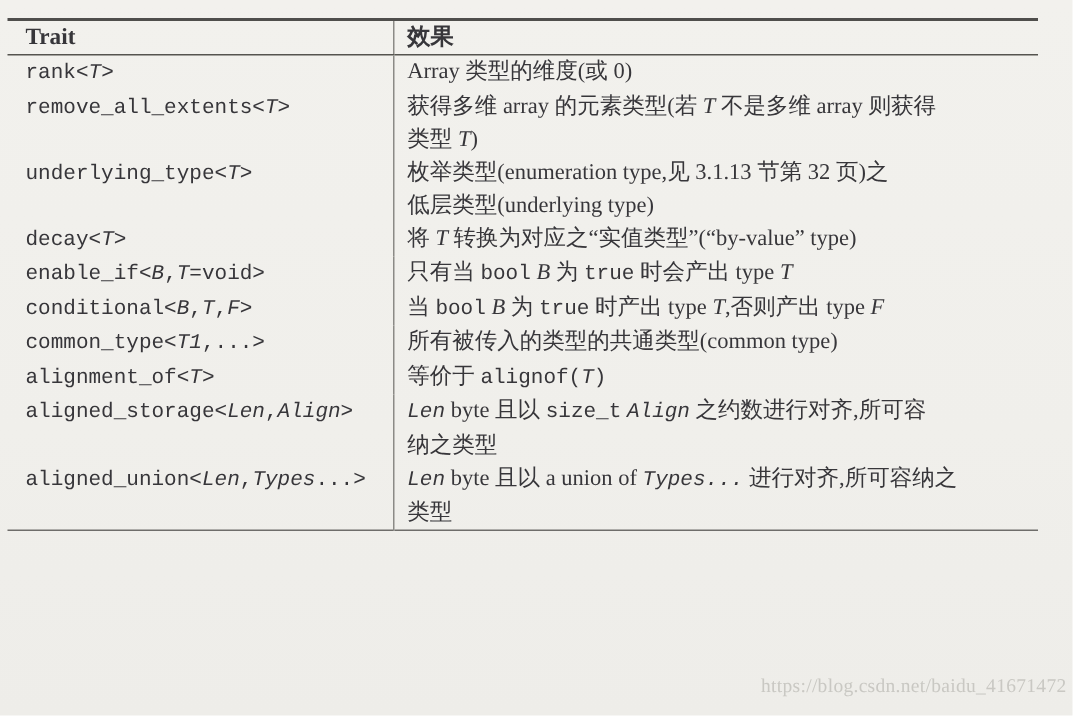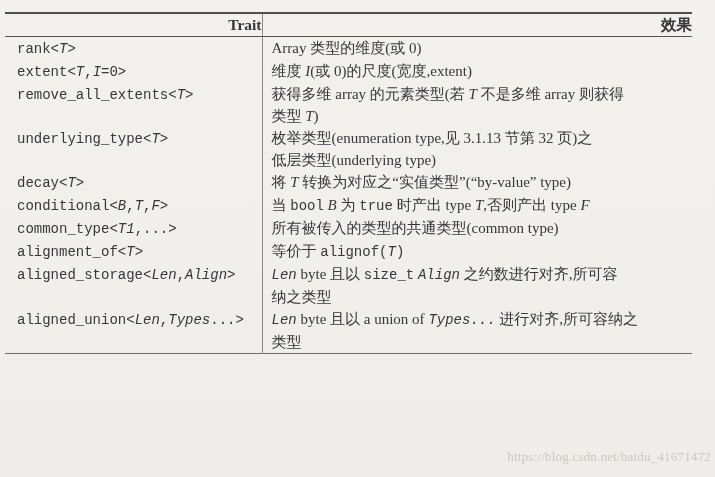--- a/index.html
+++ b/index.html
@@ -11,21 +11,21 @@
     color:#37363a;
   }
   .trait-table{
     position:absolute;left:5px;top:12px;width:687px;
     border-collapse:collapse;table-layout:fixed;
     border-top:2px solid #4f4e4c;
     border-bottom:1px solid #6e6d6a;
   }
   .col-trait{width:257px;}
   th{
-    text-align:right;
+    text-align:left;
     font-family:"Liberation Serif","DejaVu Serif",serif;
     font-size:15.5px;font-weight:bold;
     border-bottom:1.5px solid #55544f;
     height:22px;line-height:22px;padding:0;
   }
   th.trait{padding-left:12px;}
   th.effect{padding-left:9px;border-left:1px solid #8b8a86;}
   td{vertical-align:top;padding:0;line-height:21px;}
   td.trait{padding-left:12px;}
   td.effect{border-left:1px solid #8b8a86;padding-left:9px;padding-right:4px;margin-left:20px;}
@@ -60,34 +60,34 @@
         <th class="trait">Trait</th>
         <th class="effect">效果</th>
       </tr>
     </thead>
     <tbody>
         <tr>
           <td class="trait"><span class="code">rank&lt;</span><span class="code italic">T</span><span class="code">&gt;</span></td>
           <td class="effect"><span class="cn">Array 类型的维度(或 0)</span></td>
         </tr>
         <tr>
-          <td class="trait"><span class="code">extent&lt;</span><span class="code italic">T</span><span class="code">,</span><span class="code italic">I</span><span class="code">=0&gt;</span></td>
-          <td class="effect"><span class="cn">维度 </span><span class="cn italic">I</span><span class="cn">(或 0)的尺度(宽度,extent)</span></td>
-        </tr>
-        <tr>
           <td class="trait"><span class="code">remove_all_extents&lt;</span><span class="code italic">T</span><span class="code">&gt;</span></td>
           <td class="effect"><span class="cn">获得多维 array 的元素类型(若 </span><span class="cn italic">T</span><span class="cn"> 不是多维 array 则获得</span><br><span class="cn">类型 </span><span class="cn italic">T</span><span class="cn">)</span></td>
         </tr>
         <tr>
           <td class="trait"><span class="code">underlying_type&lt;</span><span class="code italic">T</span><span class="code">&gt;</span></td>
           <td class="effect"><span class="cn">枚举类型(enumeration type,见 3.1.13 节第 32 页)之</span><br><span class="cn">低层类型(underlying type)</span></td>
         </tr>
         <tr>
           <td class="trait"><span class="code">decay&lt;</span><span class="code italic">T</span><span class="code">&gt;</span></td>
           <td class="effect"><span class="cn">将 </span><span class="cn italic">T</span><span class="cn"> 转换为对应之“实值类型”(“by-value” type)</span></td>
+        </tr>
+        <tr>
+          <td class="trait"><span class="code">enable_if&lt;</span><span class="code italic">B</span><span class="code">,</span><span class="code italic">T</span><span class="code">=void&gt;</span></td>
+          <td class="effect"><span class="cn">只有当 </span><span class="code">bool</span><span class="cn"> </span><span class="cn italic">B</span><span class="cn"> 为 </span><span class="code">true</span><span class="cn"> 时会产出 type </span><span class="cn italic">T</span></td>
         </tr>
         <tr>
           <td class="trait"><span class="code">conditional&lt;</span><span class="code italic">B</span><span class="code">,</span><span class="code italic">T</span><span class="code">,</span><span class="code italic">F</span><span class="code">&gt;</span></td>
           <td class="effect"><span class="cn">当 </span><span class="code">bool</span><span class="cn"> </span><span class="cn italic">B</span><span class="cn"> 为 </span><span class="code">true</span><span class="cn"> 时产出 type </span><span class="cn italic">T</span><span class="cn">,否则产出 type </span><span class="cn italic">F</span></td>
         </tr>
         <tr>
           <td class="trait"><span class="code">common_type&lt;</span><span class="code italic">T1</span><span class="code">,...&gt;</span></td>
           <td class="effect"><span class="cn">所有被传入的类型的共通类型(common type)</span></td>
         </tr>
         <tr>

